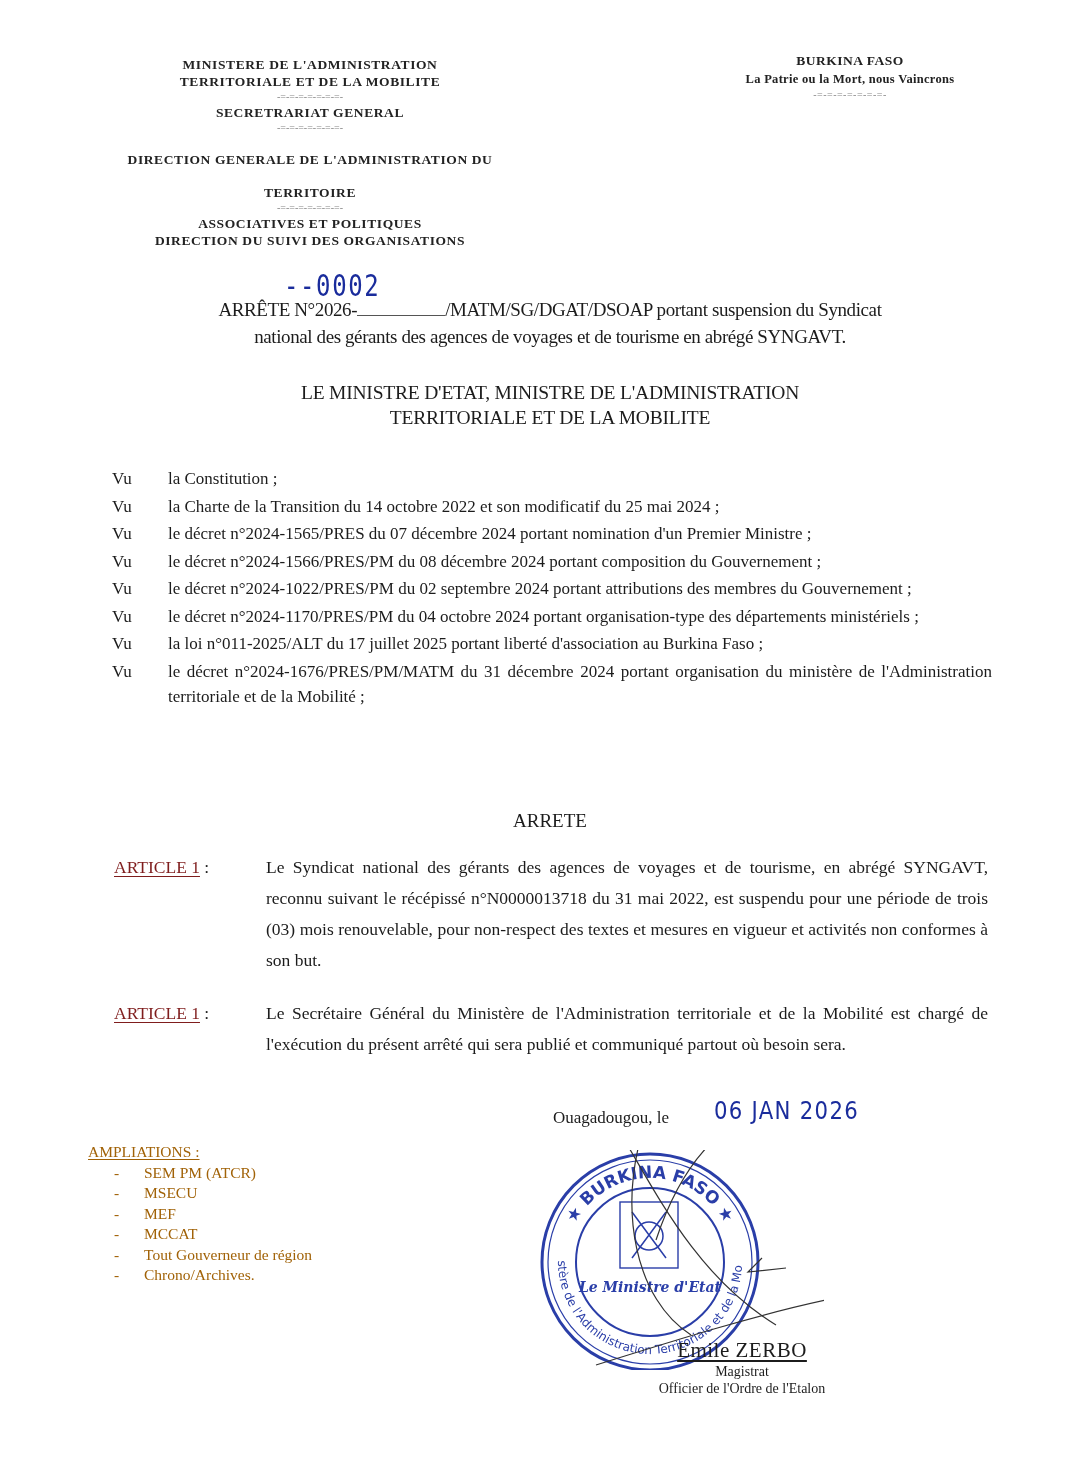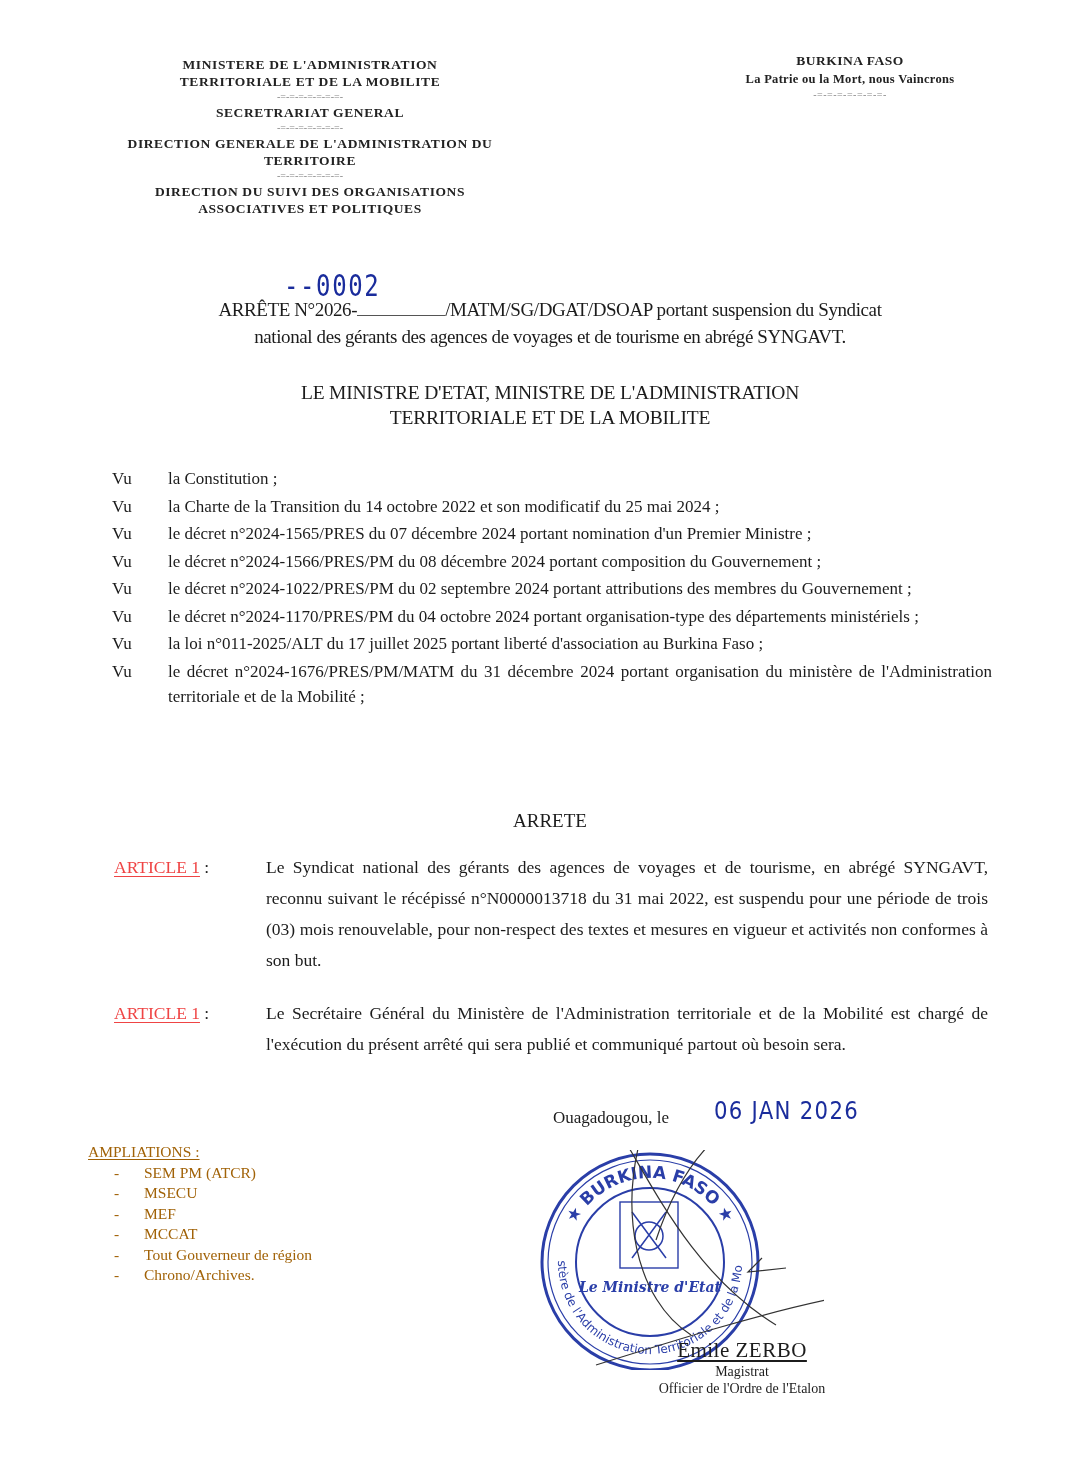--- a/index.html
+++ b/index.html
@@ -33,21 +33,21 @@
     left: 100px; top: 380px; width: 900px; text-align: center;
     font-size: 19.5px; line-height: 25px; letter-spacing: -0.2px;
   }
   .vu-list { left: 112px; top: 466px; width: 880px; font-size: 17px; line-height: 25px; }
   .vu-row { display: flex; margin-bottom: 2.5px; justify-content: space-between; }
   .vu-row .lbl { width: 56px; flex: none; }
   .vu-row .txt { flex: 1; text-align: justify; text-align-last: left; }
   .arrete-head { left: 100px; top: 810px; width: 900px; text-align: center; font-size: 19px; }
   .article { left: 114px; width: 874px; font-size: 17.5px; line-height: 31px; display: flex; }
   .article .lbl { flex: none; width: 152px; white-space: nowrap; }
-  .article .lbl u { text-decoration: underline; text-underline-offset: 3px; color: #ef4444; }
+  .article .lbl u { text-decoration: underline; text-underline-offset: 3px; color: #7f1d1d; }
   .article .txt { flex: 1; text-align: justify; }
   .date-line { left: 553px; top: 1108px; font-size: 17px; }
   .stamp-date {
     left: 714px; top: 1096px; font-family: "DejaVu Sans", sans-serif;
     font-size: 25px; color: #1a2c9c; letter-spacing: 1.5px; transform: scaleX(0.85); transform-origin: left;
   }
   .ampl { left: 88px; top: 1142px; font-size: 15.5px; line-height: 20.5px; color: #a16207; }
   .ampl .head { text-decoration: underline; text-underline-offset: 2px; }
   .ampl .item { display: flex; }
   .ampl .item .dash { width: 56px; padding-left: 26px; box-sizing: border-box; }
@@ -58,25 +58,25 @@
 </style>
 </head>
 <body>
 
 <div class="abs hdr-left">
   <div>MINISTERE DE L'ADMINISTRATION</div>
   <div>TERRITORIALE ET DE LA MOBILITE</div>
   <div class="sep">-=-=-=-=-=-=-=-</div>
   <div>SECRETRARIAT GENERAL</div>
   <div class="sep">-=-=-=-=-=-=-=-</div>
-  <div style="margin:0 -22px">DIRECTION GENERALE DE L'ADMINISTRATION DU</div>
+  <div style="margin:16px -22px">DIRECTION GENERALE DE L'ADMINISTRATION DU</div>
   <div>TERRITOIRE</div>
   <div class="sep">-=-=-=-=-=-=-=-</div>
+  <div>ASSOCIATIVES ET POLITIQUES</div>
   <div>DIRECTION DU SUIVI DES ORGANISATIONS</div>
-  <div>ASSOCIATIVES ET POLITIQUES</div>
 </div>
 
 <div class="abs hdr-right">
   <div>BURKINA FASO</div>
   <div class="motto">La Patrie ou la Mort, nous Vaincrons</div>
   <div class="sep">-=-=-=-=-=-=-=-</div>
 </div>
 
 <div class="abs handnum">--0002</div>
 

